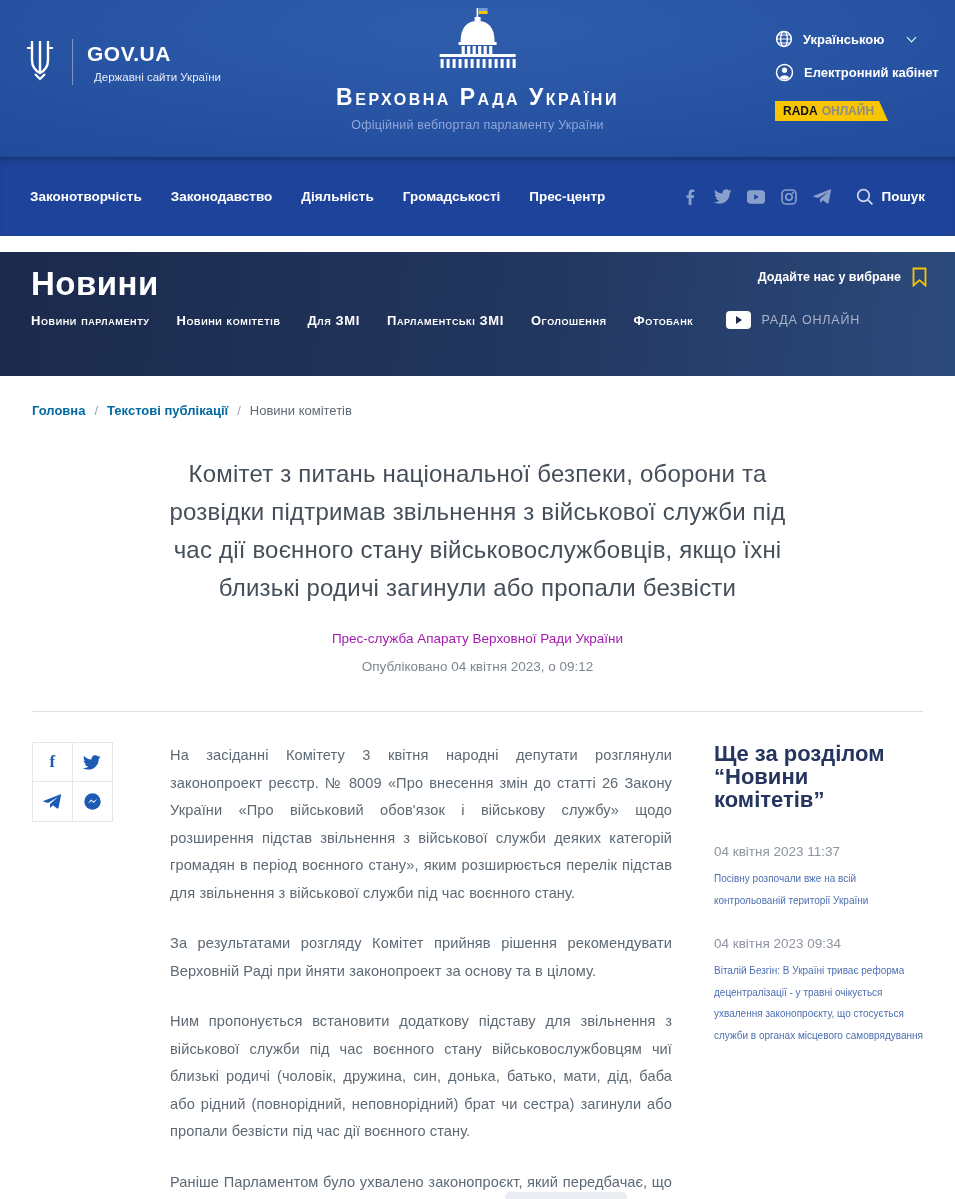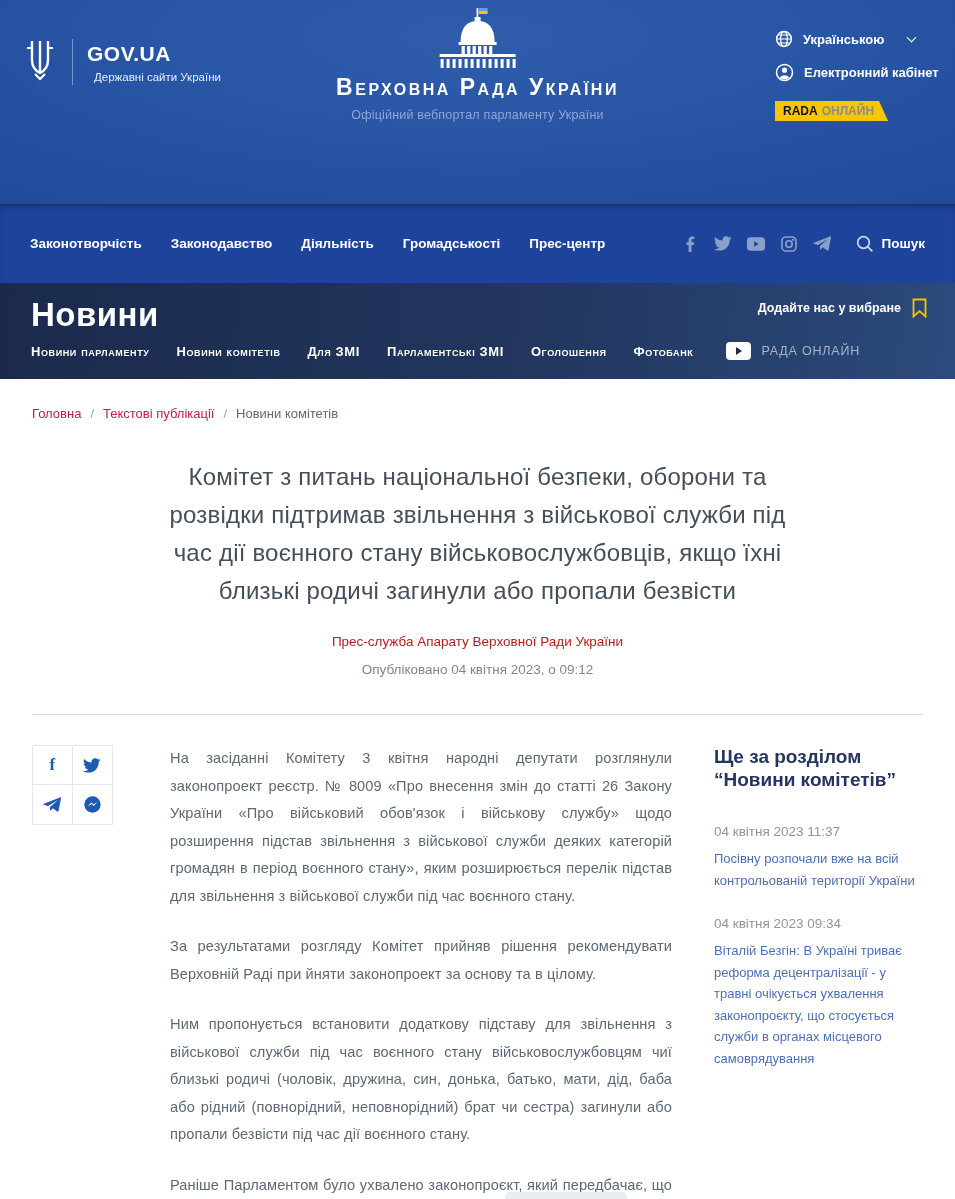--- a/index.html
+++ b/index.html
@@ -4,29 +4,29 @@
 <style>
   * { margin:0; padding:0; box-sizing:border-box; }
   html,body { width:955px; }
   body {
     height:1199px; overflow:hidden; background:#ffffff;
     font-family:"Liberation Sans", sans-serif; position:relative;
   }
 
   
   .header {
-    height:204px; position:relative;
+    height:157px; position:relative;
     background:radial-gradient(130% 170% at 50% 18%, #2f5dac 0%, #24509f 45%, #1a3f90 100%);
   }
   .gov { position:absolute; left:22px; top:38px; display:flex; align-items:center; gap:14px; color:#fff; cursor:pointer; }
   .gov-divider { width:1px; height:46px; background:rgba(255,255,255,.4); }
   .gov-title { font-size:21px; font-weight:bold; letter-spacing:.5px; }
   .gov-sub { font-size:11.5px; margin-top:5px; color:#e8eefb;margin-left:7px; }
   .site-logo { position:absolute; left:50%; top:8px; transform:translateX(-50%); text-align:center; color:#fff; cursor:pointer; white-space:nowrap; }
-  .site-title { font-size:23px; font-weight:bold; font-variant:small-caps; letter-spacing:2.5px; margin-top:2px; }
+  .site-title { font-size:23px; font-weight:bold; font-variant:small-caps; letter-spacing:2.5px; margin-top:12px; }
   .site-sub { font-size:12.5px; color:#8fa6d9; margin-top:7px; letter-spacing:.2px; }
   .header-right { position:absolute; left:775px; top:30px; display:flex; flex-direction:column; gap:15px; color:#fff; }
   .hr-item { display:flex; align-items:center; gap:10px; font-size:13px; font-weight:bold; cursor:pointer; white-space:nowrap; }
   .chevron { width:7px; height:7px; border-right:1.6px solid #fff; border-bottom:1.6px solid #fff; transform:rotate(45deg); margin-left:14px; margin-top:-3px; }
   .rada-badge {
     margin-top:4px; background:#f7c600; padding:3px 14px 3px 8px; width:fit-content;
     clip-path:polygon(0 0, calc(100% - 9px) 0, 100% 100%, 0 100%);
     font-size:12px; font-weight:bold; cursor:pointer;
   }
   .rada-badge .b1 { color:#10131a; }
@@ -37,61 +37,62 @@
     height:79px; background:#1e439a; display:flex; align-items:center; padding:0 30px;
     box-shadow:inset 0 6px 8px -6px rgba(0,0,0,.45);
   }
   .nav-item { color:#fff; font-size:13.5px; font-weight:bold; margin-right:29px; cursor:pointer; white-space:nowrap; }
   .nav-right { margin-left:auto; display:flex; align-items:center; gap:15px; }
   .soc { width:18px; height:18px; display:flex; align-items:center; justify-content:center; cursor:pointer; }
   .search { display:flex; align-items:center; gap:8px; color:#fff; font-size:13.5px; font-weight:bold; margin-left:10px; cursor:pointer; }
 
   
   .news-band {
-    height:96px; position:relative;
+    height:124px; position:relative;
     background:linear-gradient(95deg, #1b2a4c 0%, #22365e 55%, #2c4a7c 100%);
+    margin-top:16px;
   }
   .news-title { position:absolute; left:31px; top:13px; color:#fff; font-size:33px; font-weight:600; letter-spacing:.5px; }
   .favorite { position:absolute; right:28px; top:15px; display:flex; align-items:center; gap:11px; color:#fff; font-size:12.5px; font-weight:bold; cursor:pointer; }
   .tabs { position:absolute; left:31px; top:59px; display:flex; align-items:center; gap:27px; }
   .tab { color:#fff; font-size:13px; font-weight:bold; font-variant:small-caps; letter-spacing:.6px; cursor:pointer; white-space:nowrap; }
   .rada-online { display:flex; align-items:center; gap:10px; color:#a9b3c9; font-size:12.5px; letter-spacing:.8px; cursor:pointer; margin-left:6px; }
   .play-btn { width:25px; height:18px; background:#fff; border-radius:4px; display:flex; align-items:center; justify-content:center; }
   .play-tri { width:0; height:0; border-left:6px solid #1b2a4c; border-top:4px solid transparent; border-bottom:4px solid transparent; margin-left:1px; }
 
   
   .breadcrumb { padding:27px 32px 0; font-size:13px; display:flex; gap:9px; align-items:center; }
-  .crumb-link { color:#be185d; cursor:pointer; }
+  .crumb-link { color:#0369a1; cursor:pointer;font-weight:bold; }
   .crumb-sep { color:#9aa3ad; }
   .crumb-current { color:#5f6977; }
 
   
   .article-head { width:640px; margin:37px auto 0; text-align:center; }
   .article-title { font-size:24px; font-weight:400; line-height:38px; color:#454f5a; letter-spacing:.2px; }
-  .byline { margin-top:24px; font-size:13.5px; color:#b91c1c; }
+  .byline { margin-top:24px; font-size:13.5px; color:#a21caf; }
   .published { margin-top:13px; font-size:13.5px; color:#7d8791; }
   .rule { margin:37px 32px 0; border-top:1px solid #dadfe4; }
 
   
   .content { display:flex; padding:30px 32px 0; align-items:flex-start; }
   .share-grid { width:81px; margin-right:57px; border:1px solid #e3e6ea; display:grid; grid-template-columns:1fr 1fr; }
   .share-cell { height:39px; display:flex; align-items:center; justify-content:center; cursor:pointer; background:#fff; }
   .share-cell:nth-child(1) { border-right:1px solid #e3e6ea; border-bottom:1px solid #e3e6ea; }
   .share-cell:nth-child(2) { border-bottom:1px solid #e3e6ea; }
   .share-cell:nth-child(3) { border-right:1px solid #e3e6ea; }
   .share-f { color:#1d5ab4; font-size:17px; font-weight:bold; font-family:"Liberation Serif", serif; }
 
   .article-body { width:502px; margin-right:42px; }
   .article-body p { font-size:14.6px; line-height:27.5px; text-align:justify; color:#5d6974; margin-bottom:23px; letter-spacing:.1px; }
 
   .sidebar { flex:1; }
-  .sidebar-heading { font-size:19px; font-weight:bold; line-height:23px; color:#25355f; margin-bottom:33px; }
+  .sidebar-heading { font-size:22px; font-weight:bold; line-height:23px; color:#25355f; margin-bottom:33px; }
   .sb-item { margin-bottom:25px; }
   .sb-date { font-size:13.5px; color:#8d959f; margin-bottom:9px; }
-  .sb-link { font-size:13px; line-height:21.5px; color:#4d6fb3; cursor:pointer; }
+  .sb-link { font-size:10px; line-height:21.5px; color:#4d6fb3; cursor:pointer; }
 
   .bottom-cutoff { position:absolute; left:505px; top:1192px; width:122px; height:10px; background:#e9ecf0; border-radius:5px 5px 0 0; }
 
   svg { display:block; }
 </style>
 </head>
 <body>
 
 <div class="header">
   <div class="gov">

